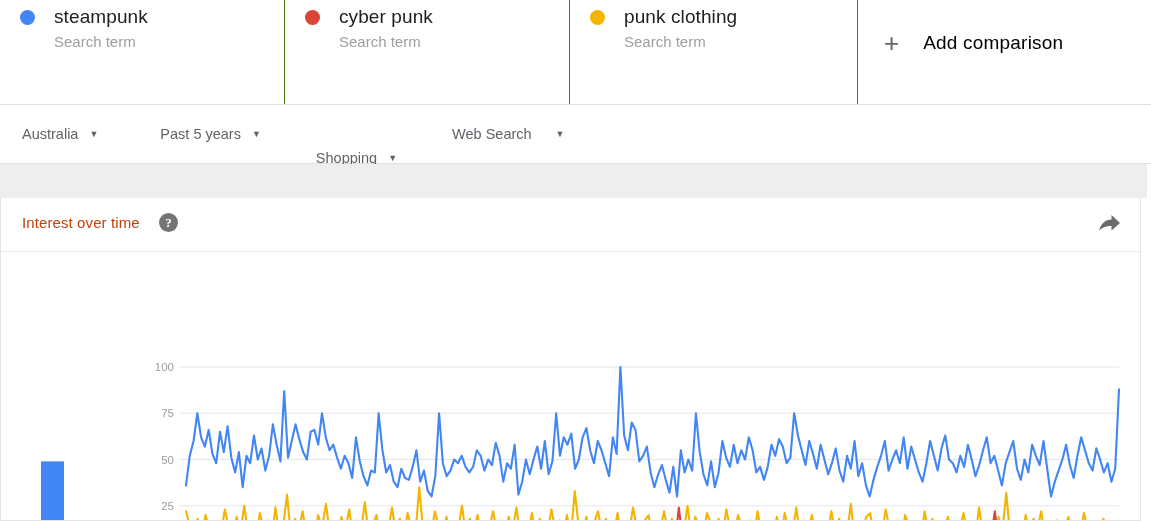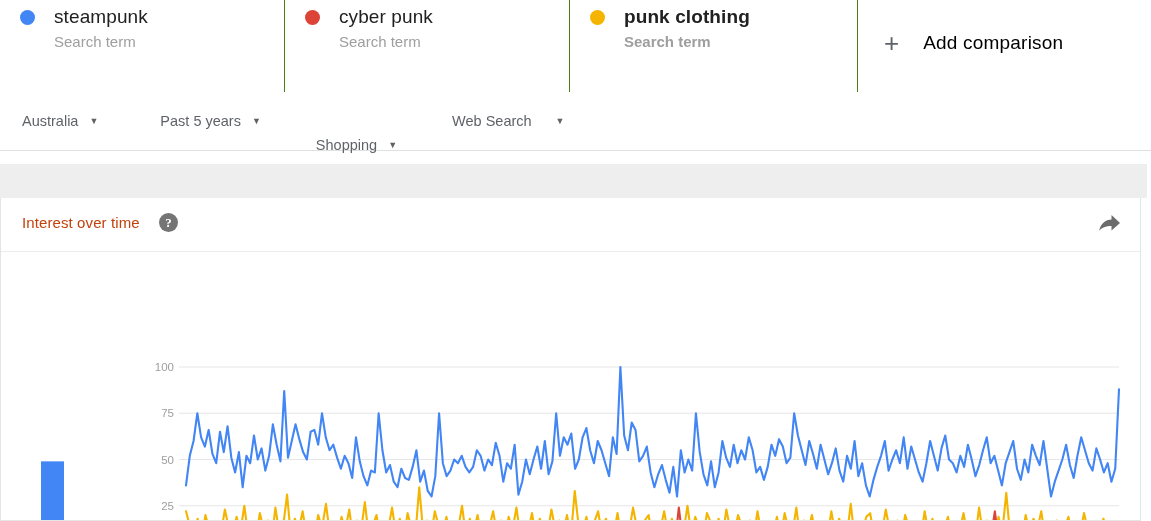--- a/index.html
+++ b/index.html
@@ -9,34 +9,34 @@
     font-family:"Liberation Sans", sans-serif;
     -webkit-font-smoothing:antialiased;
   }
   .page{position:relative;width:1151px;height:521px;background:#ffffff;}
 
   
   .terms-row{position:absolute;left:0;top:0;width:1151px;height:104px;
              display:flex;background:#fff;border-bottom:1px solid #e0e0e0;}
   .term-card{position:relative;width:285px;height:104px;
              border-right:1px solid #4d7c0f;box-sizing:border-box;padding:4px 0 0 20px;}
-  .term-card:nth-child(3){width:288px;font-weight:bold;}
+  .term-card:nth-child(3){width:288px;}
   .term-head{display:flex;align-items:flex-start;}
   .dot{width:15px;height:15px;border-radius:50%;margin-top:6px;flex:0 0 auto;}
   .term-text{margin-left:19px;}
   .term-label{font-size:19px;color:#212121;line-height:25px;letter-spacing:.1px;}
   .term-sub{font-size:15px;color:#9e9e9e;margin-top:5px;line-height:16px;}
   .add-card{flex:1 1 auto;height:104px;display:flex;align-items:flex-start;
             padding:30px 0 0 0;box-sizing:border-box;}
   .add-inner{display:flex;align-items:center;padding-left:26px;cursor:pointer;}
   .plus{font-size:26px;color:#5f6368;line-height:26px;font-weight:300;}
   .add-label{font-size:19px;color:#000000;margin-left:24px;letter-spacing:.2px;}
 
   
-  .filters{position:absolute;left:0;top:92px;width:1151px;height:58px;
+  .filters{position:absolute;left:0;top:105px;width:1151px;height:58px;
            background:#fff;border-bottom:1px solid #e0e0e0;display:flex;align-items:center;}
   .filter{display:flex;align-items:center;cursor:pointer;color:#5f6368;font-size:14.5px;}
   .filter .caret{margin-left:11px;font-size:9px;color:#5f6368;line-height:9px;}
   .f1{margin-left:22px;}
   .f2{margin-left:62px;}
   .f3{margin-left:55px;margin-top:48px;}
   .f4{margin-left:55px;gap:13px;}
 
   
   .gray-band{position:absolute;left:0;top:164px;width:1147px;height:34px;background:#eeeeee;}

